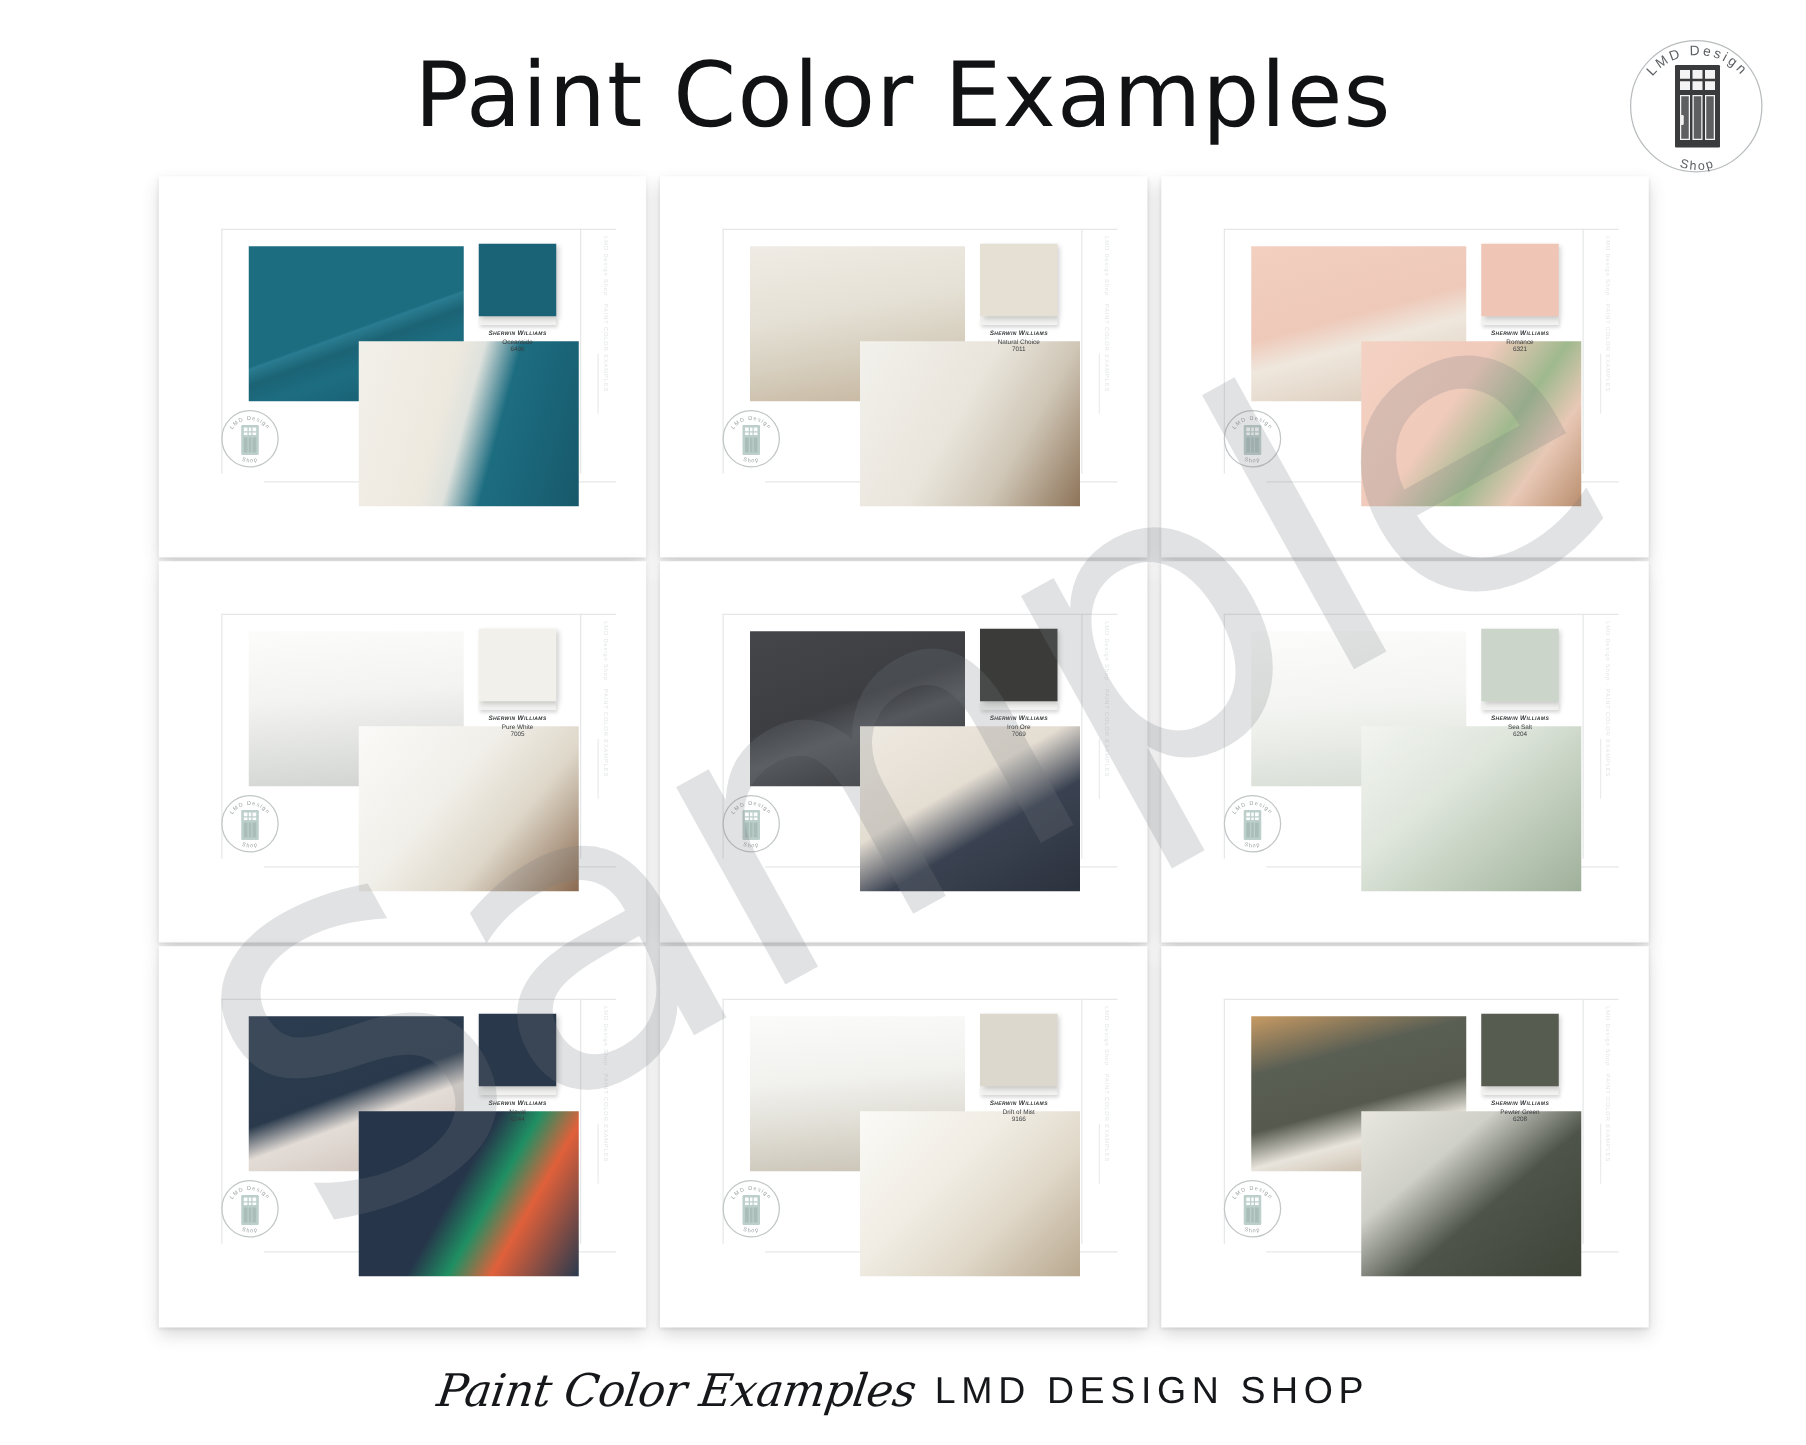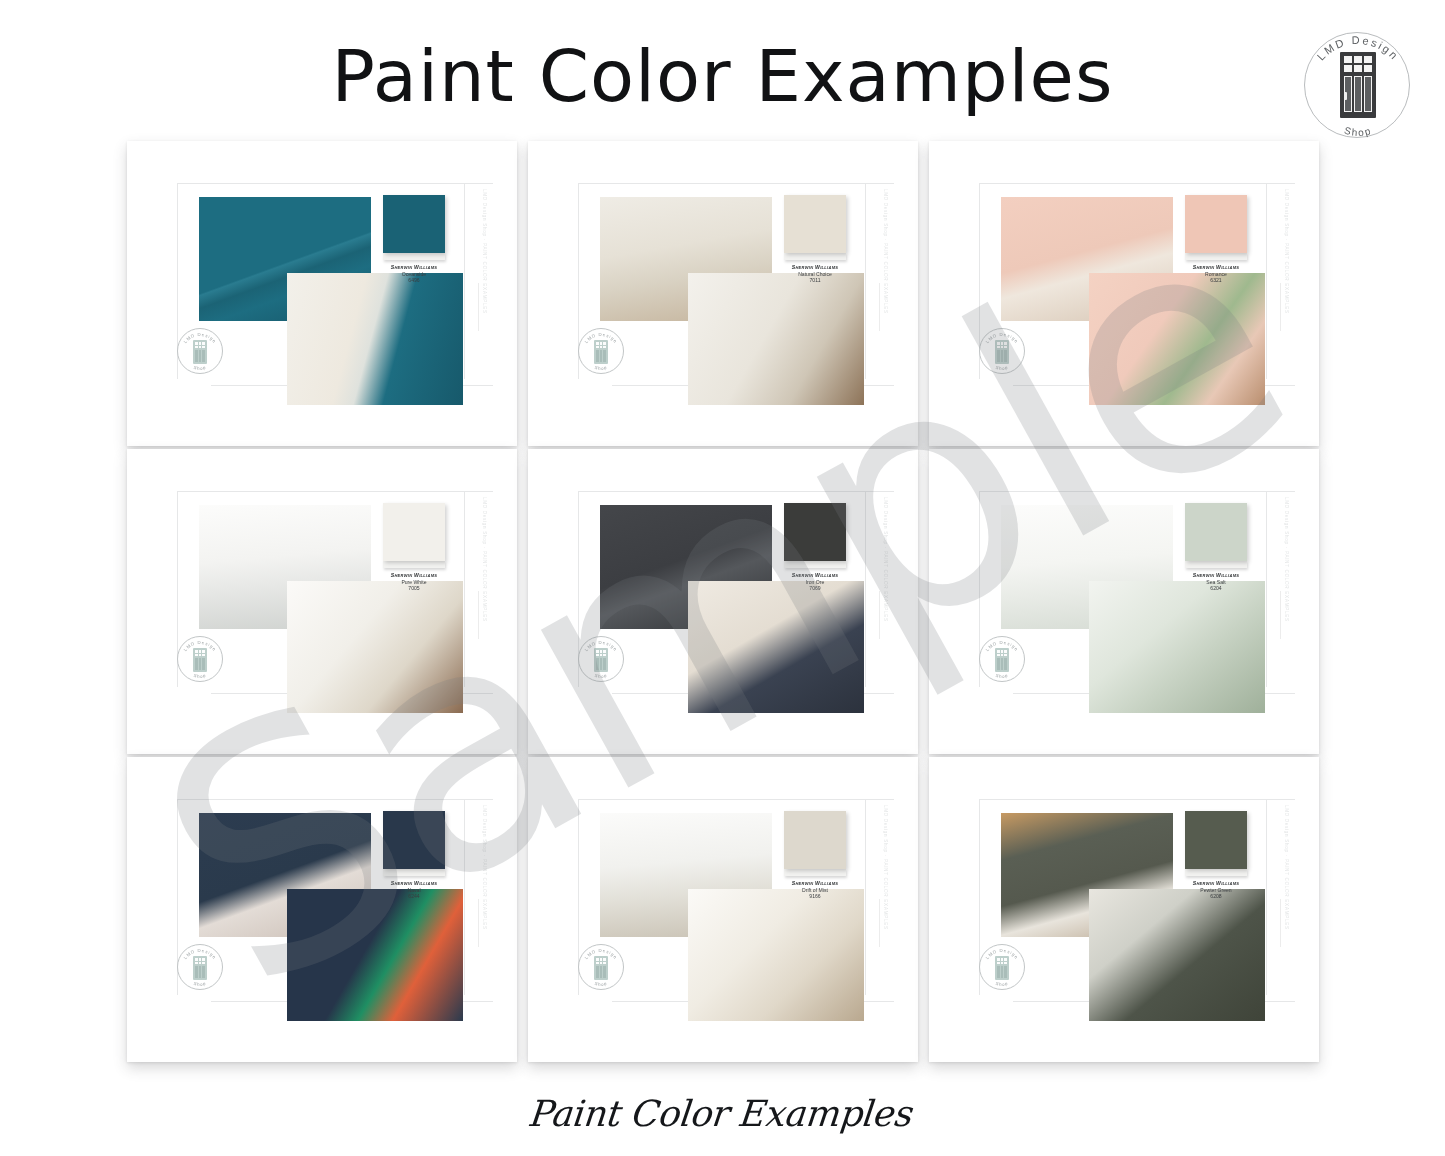--- a/index.html
+++ b/index.html
@@ -718,13 +718,14 @@
     </div>
   </div>
   </div>
 
 <div class="sample-wm">
   <span>Sample</span>
 </div>
 
 <div class="footer">
   <div class="footer-script">Paint Color Examples</div>
+  <div class="footer-caps">LMD DESIGN SHOP</div>
 </div>
 
 </body></html>

